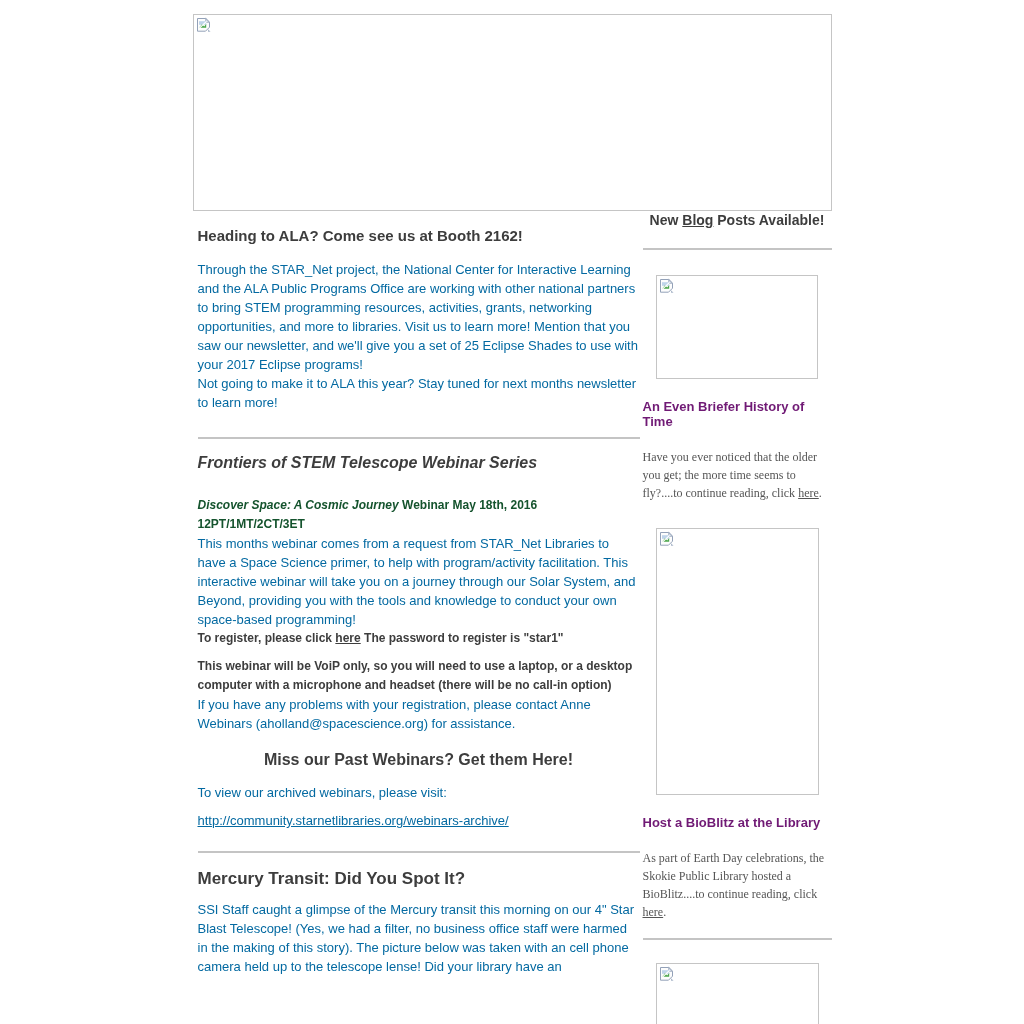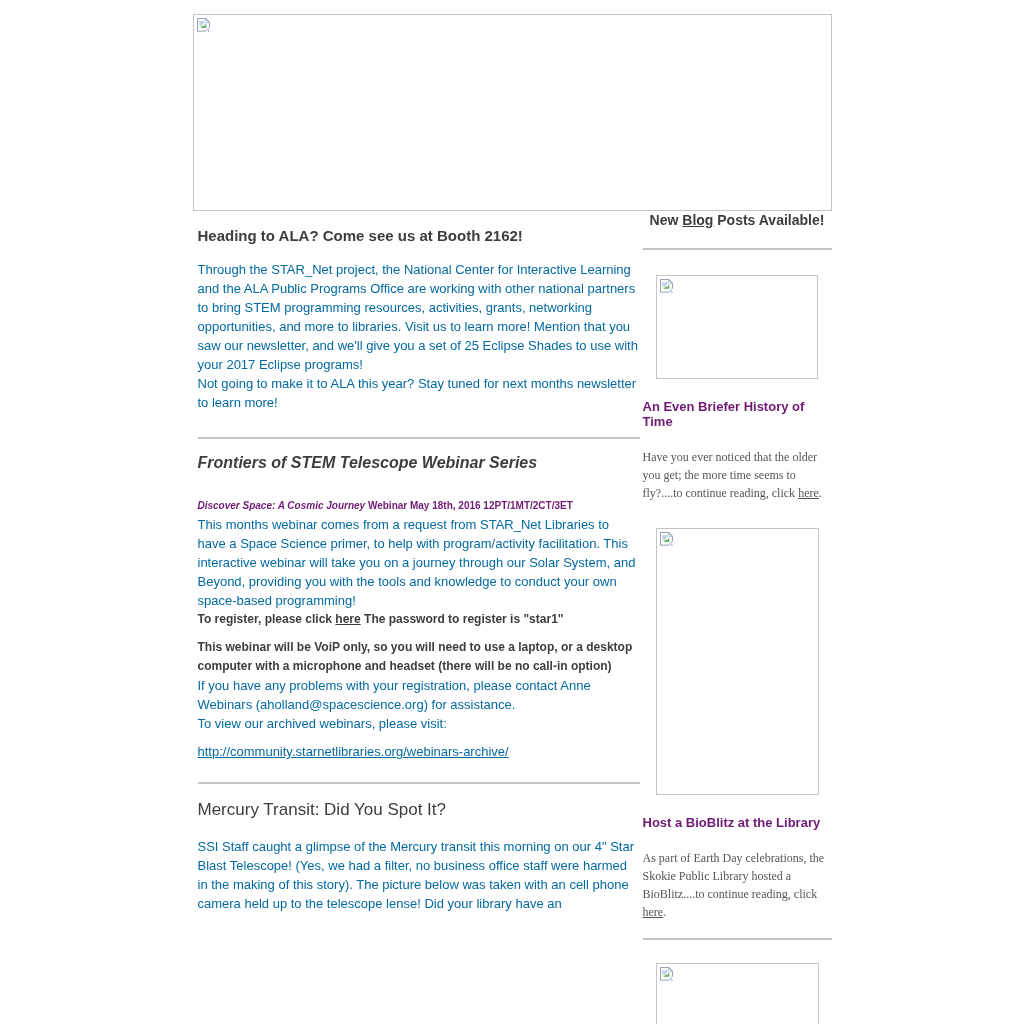--- a/index.html
+++ b/index.html
@@ -26,33 +26,33 @@
   .main-col { width: 442px; margin-left: 5px; }
   .side-col { width: 189px; margin-left: 3px; }
 
   h2, h3, p, hr { margin: 0; padding: 0; }
   .h-ala { font-size: 15px; font-weight: bold; color: #3d3d3d; margin-top: 16px; }
   .body { font-size: 13px; line-height: 19px; color: #0369a1; }
   .mt0  { margin-top: 0; }
   .mt9  { margin-top: 9px; }
   .mt10 { margin-top: 0; }
   .mt12 { margin-top: 0; }
-  .mt14 { }
+  .mt14 { margin-top: 14px; }
   .mt16 { margin-top: 16px; }
   .mt17 { margin-top: 17px; }
   .mt20 { margin-top: 20px; }
   .mt21 { margin-top: 21px; }
   .mt25 { margin-top: 25px; }
   .rule { border: 0; border-top: 2px solid #c4c4c4; }
   .h-frontiers { font-size: 16px; font-weight: bold; font-style: italic; color: #3d3d3d; margin-top: 15px; }
-  .discover { font-size: 10px; font-weight: bold; line-height: 19px; color: #701a75; margin-top: 24px; }
+  .discover { font-size: 12px; font-weight: bold; line-height: 19px; color: #14532d; margin-top: 24px; }
   .discover .italic { font-style: italic; }
   .note-bold { font-size: 12px; font-weight: bold; line-height: 19px; color: #3d3d3d; }
   .h-past { font-size: 16px; font-weight: bold; color: #3d3d3d; text-align: center; margin-top: 18px; }
-  .h-mercury { font-size: 17px; font-weight: normal; color: #3d3d3d; margin-top: 16px; margin-bottom: 17px; }
+  .h-mercury { font-size: 17px; font-weight: bold; color: #3d3d3d; margin-top: 16px; margin-bottom: 11px; }
   .link { color: inherit; text-decoration: underline; cursor: pointer; }
 
   .side-heading { font-size: 14px; font-weight: bold; color: #3d3d3d; text-align: center; margin-top: 1px; }
   .img1 { width: 162px; height: 104px; margin: 25px auto 0; }
   .img2 { width: 163px; height: 267px; margin: 26px auto 0; }
   .img3 { width: 163px; height: 160px; margin: 23px auto 0; }
   .post-title { font-size: 13px; font-weight: bold; color: #701a75; margin-top: 20px; }
   .post-body { font-size: 12px; line-height: 18px; color: #555555; margin-top: 19px; font-family: Liberation Serif, serif; }
 </style>
 </head>
@@ -86,20 +86,21 @@
       <p class="discover"><span class="italic">Discover Space: A Cosmic Journey</span><span> Webinar May 18th, 2016 12PT/1MT/2CT/3ET</span></p>
 
       <p class="body mt10">This months webinar comes from a request from STAR_Net Libraries to have a Space Science primer, to help with program/activity facilitation. This interactive webinar will take you on a journey through our Solar System, and Beyond, providing you with the tools and knowledge to conduct your own space-based programming!</p>
 
       <p class="note-bold mt10"><span>To register, please click </span><a class="link" href="#">here</a><span> The password to register is "star1"</span></p>
 
       <p class="note-bold mt9">This webinar will be VoiP only, so you will need to use a laptop, or a desktop computer with a microphone and headset (there will be no call-in option)</p>
 
       <p class="body mt10">If you have any problems with your registration, please contact Anne Webinars (aholland@spacescience.org) for assistance.</p>
 
+      <h3 class="h-past">Miss our Past Webinars? Get them Here!</h3>
 
       <p class="body mt14">To view our archived webinars, please visit:</p>
 
       <p class="body mt9"><a class="link" href="#">http://community.starnetlibraries.org/webinars-archive/</a></p>
 
       <hr class="rule mt21">
 
       <h3 class="h-mercury">Mercury Transit: Did You Spot It?</h3>
       <p class="body mt0">SSI Staff caught a glimpse of the Mercury transit this morning on our 4" Star Blast Telescope! (Yes, we had a filter, no business office staff were harmed in the making of this story). The picture below was taken with an cell phone camera held up to the telescope lense! Did your library have an</p>
 

